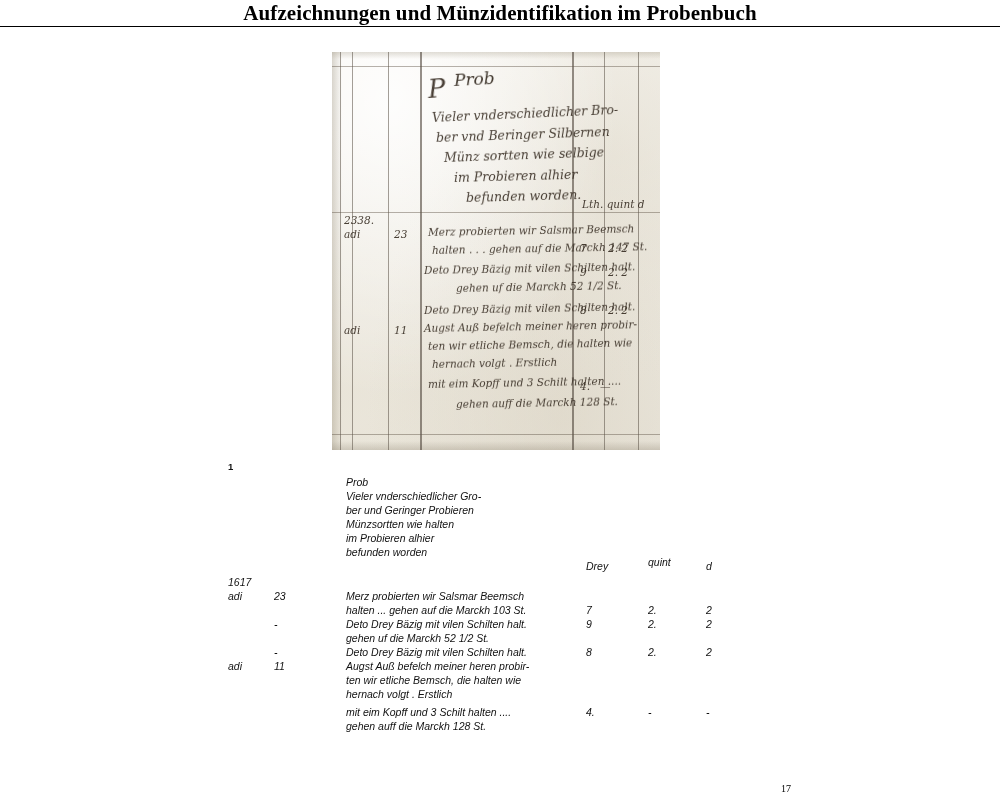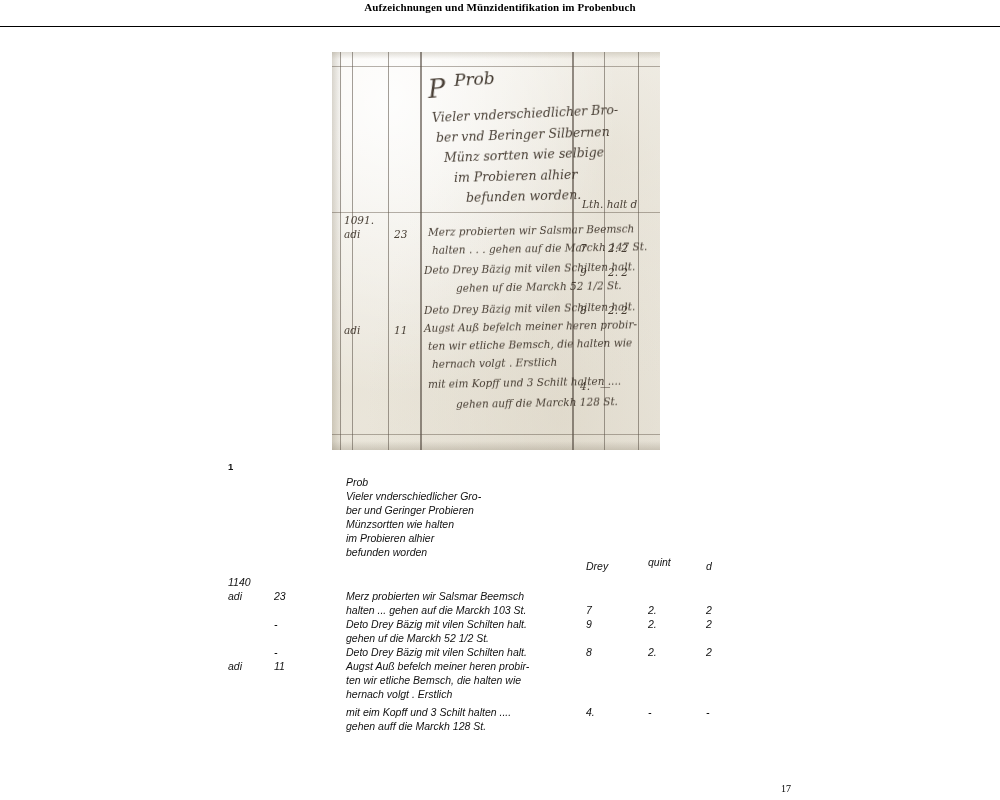--- a/index.html
+++ b/index.html
@@ -25,21 +25,21 @@
     height: 30px;
   }
   .header-title {
     position: absolute;
     left: 0;
     top: 1px;
     width: 1000px;
     text-align: center;
     font-family: "Liberation Serif", serif;
     font-weight: bold;
-    font-size: 11px;
+    font-size: 21px;
     letter-spacing: 0.1px;
   }
   .header-rule {
     position: absolute;
     left: 0;
     top: 26px;
     width: 1000px;
     height: 1px;
     background: #000000;
   }
@@ -195,23 +195,23 @@
 
   <div class="hand flourish ink-blur" style="left:96px; top:22px; transform:rotate(-4deg);">P</div>
   <div class="hand big ink-blur" style="left:122px; top:18px; transform:rotate(-3deg);">Prob</div>
 
   <div class="hand mid ink-blur" style="left:100px; top:58px; transform:rotate(-2.5deg);">Vieler vnderschiedlicher Bro-</div>
   <div class="hand mid ink-blur" style="left:104px; top:78px; transform:rotate(-2deg);">ber vnd Beringer Silbernen</div>
   <div class="hand mid ink-blur" style="left:112px; top:98px; transform:rotate(-2deg);">Münz sortten wie selbige</div>
   <div class="hand mid ink-blur" style="left:122px; top:118px; transform:rotate(-1.5deg);">im Probieren alhier</div>
   <div class="hand mid ink-blur" style="left:134px; top:138px; transform:rotate(-1.5deg);">befunden worden.</div>
 
-  <div class="hand sml ink-blur" style="left:250px; top:146px;">Lth.  halt  d</div>
-
-  <div class="hand sml ink-blur" style="left:12px; top:162px;">1091.</div>
+  <div class="hand sml ink-blur" style="left:250px; top:146px;">Lth.  quint  d</div>
+
+  <div class="hand sml ink-blur" style="left:12px; top:162px;">2338.</div>
   <div class="hand sml ink-blur" style="left:12px; top:176px;">adi</div>
   <div class="hand sml ink-blur" style="left:62px; top:176px;">23</div>
 
   <div class="hand sml ink-blur" style="left:96px; top:174px; transform:rotate(-1deg);">Merz probierten wir Salsmar Beemsch</div>
   <div class="hand sml ink-blur" style="left:100px; top:192px; transform:rotate(-1deg);">halten . . . gehen auf die Marckh 147 St.</div>
   <div class="hand sml ink-blur" style="left:248px; top:190px;">7</div>
   <div class="hand sml ink-blur" style="left:276px; top:190px;">2. 2</div>
 
   <div class="hand sml ink-blur" style="left:92px; top:212px; transform:rotate(-1deg);">Deto Drey Bäzig mit vilen Schilten halt.</div>
   <div class="hand sml ink-blur" style="left:124px; top:230px; transform:rotate(-1deg);">gehen uf die Marckh 52 1/2 St.</div>
@@ -241,21 +241,21 @@
   <div class="t-line col-text" style="top:34px;">Vieler vnderschiedlicher Gro-</div>
   <div class="t-line col-text" style="top:48px;">ber und Geringer Probieren</div>
   <div class="t-line col-text" style="top:62px;">Münzsortten wie halten</div>
   <div class="t-line col-text" style="top:76px;">im Probieren alhier</div>
   <div class="t-line col-text" style="top:90px;">befunden worden</div>
 
   <div class="t-line col-head col-loth" style="top:104px;">Drey</div>
   <div class="t-line col-head col-quint" style="top:100px;">quint</div>
   <div class="t-line col-head col-d" style="top:104px;">d</div>
 
-  <div class="t-line col-date" style="top:120px;">1140</div>
+  <div class="t-line col-date" style="top:120px;">1617</div>
 
   <div class="t-line col-date" style="top:134px;">adi</div>
   <div class="t-line col-day" style="top:134px;">23</div>
   <div class="t-line col-text" style="top:134px;">Merz probierten wir Salsmar Beemsch</div>
   <div class="t-line col-text" style="top:148px;">halten ... gehen auf die Marckh 103 St.</div>
   <div class="t-line col-loth" style="top:148px;">7</div>
   <div class="t-line col-quint" style="top:148px;">2.</div>
   <div class="t-line col-d" style="top:148px;">2</div>
 
   <div class="t-line col-day" style="top:162px;">-</div>

